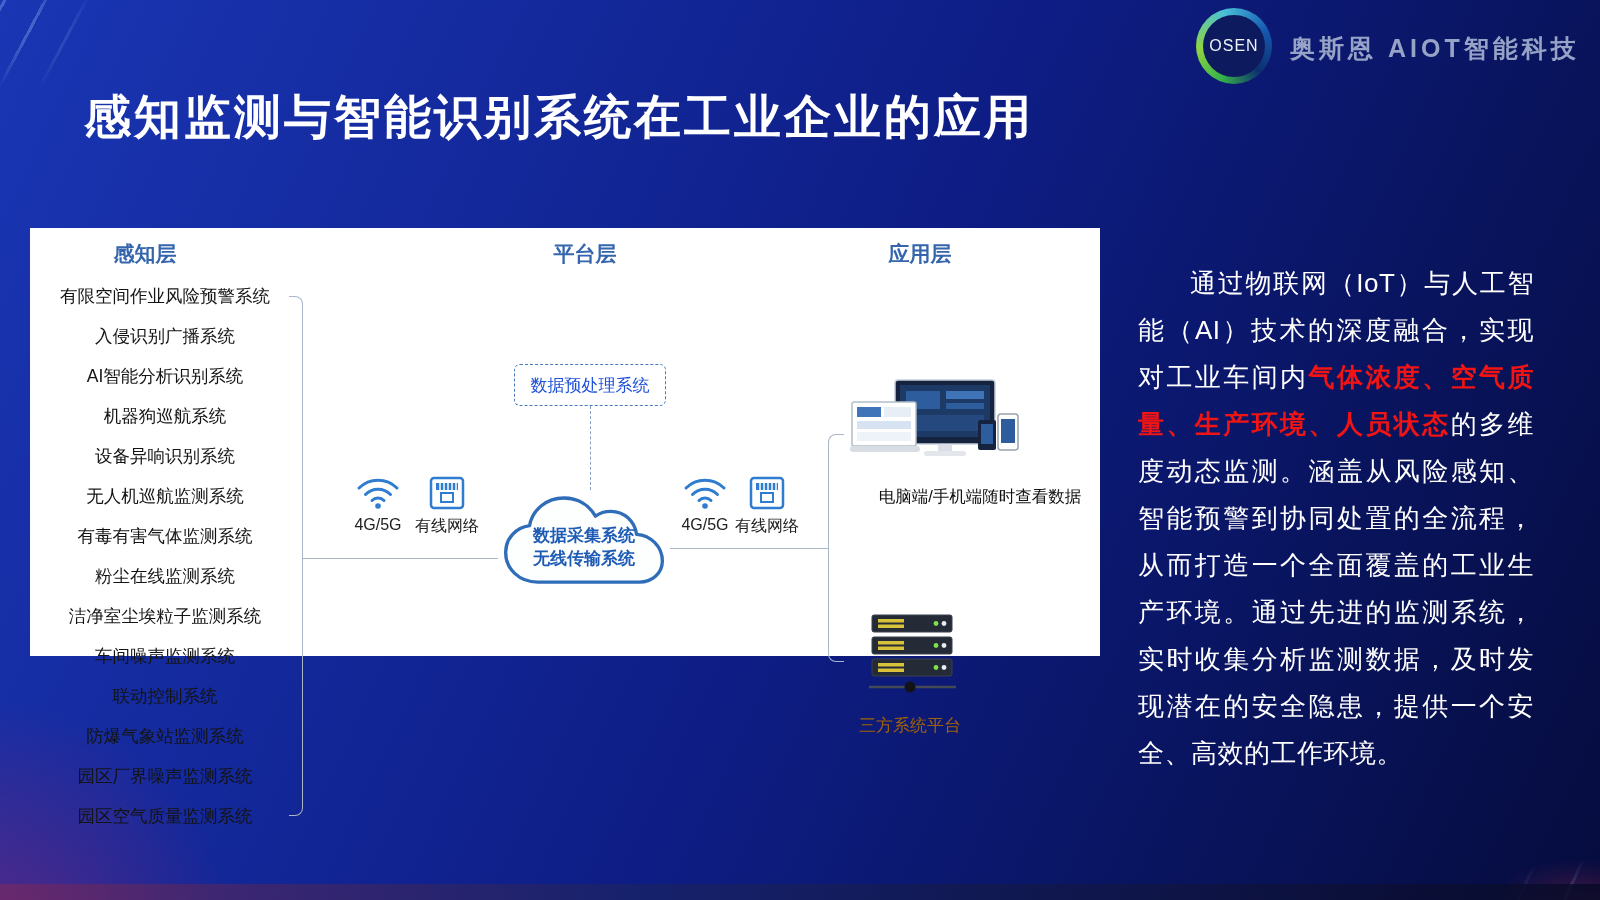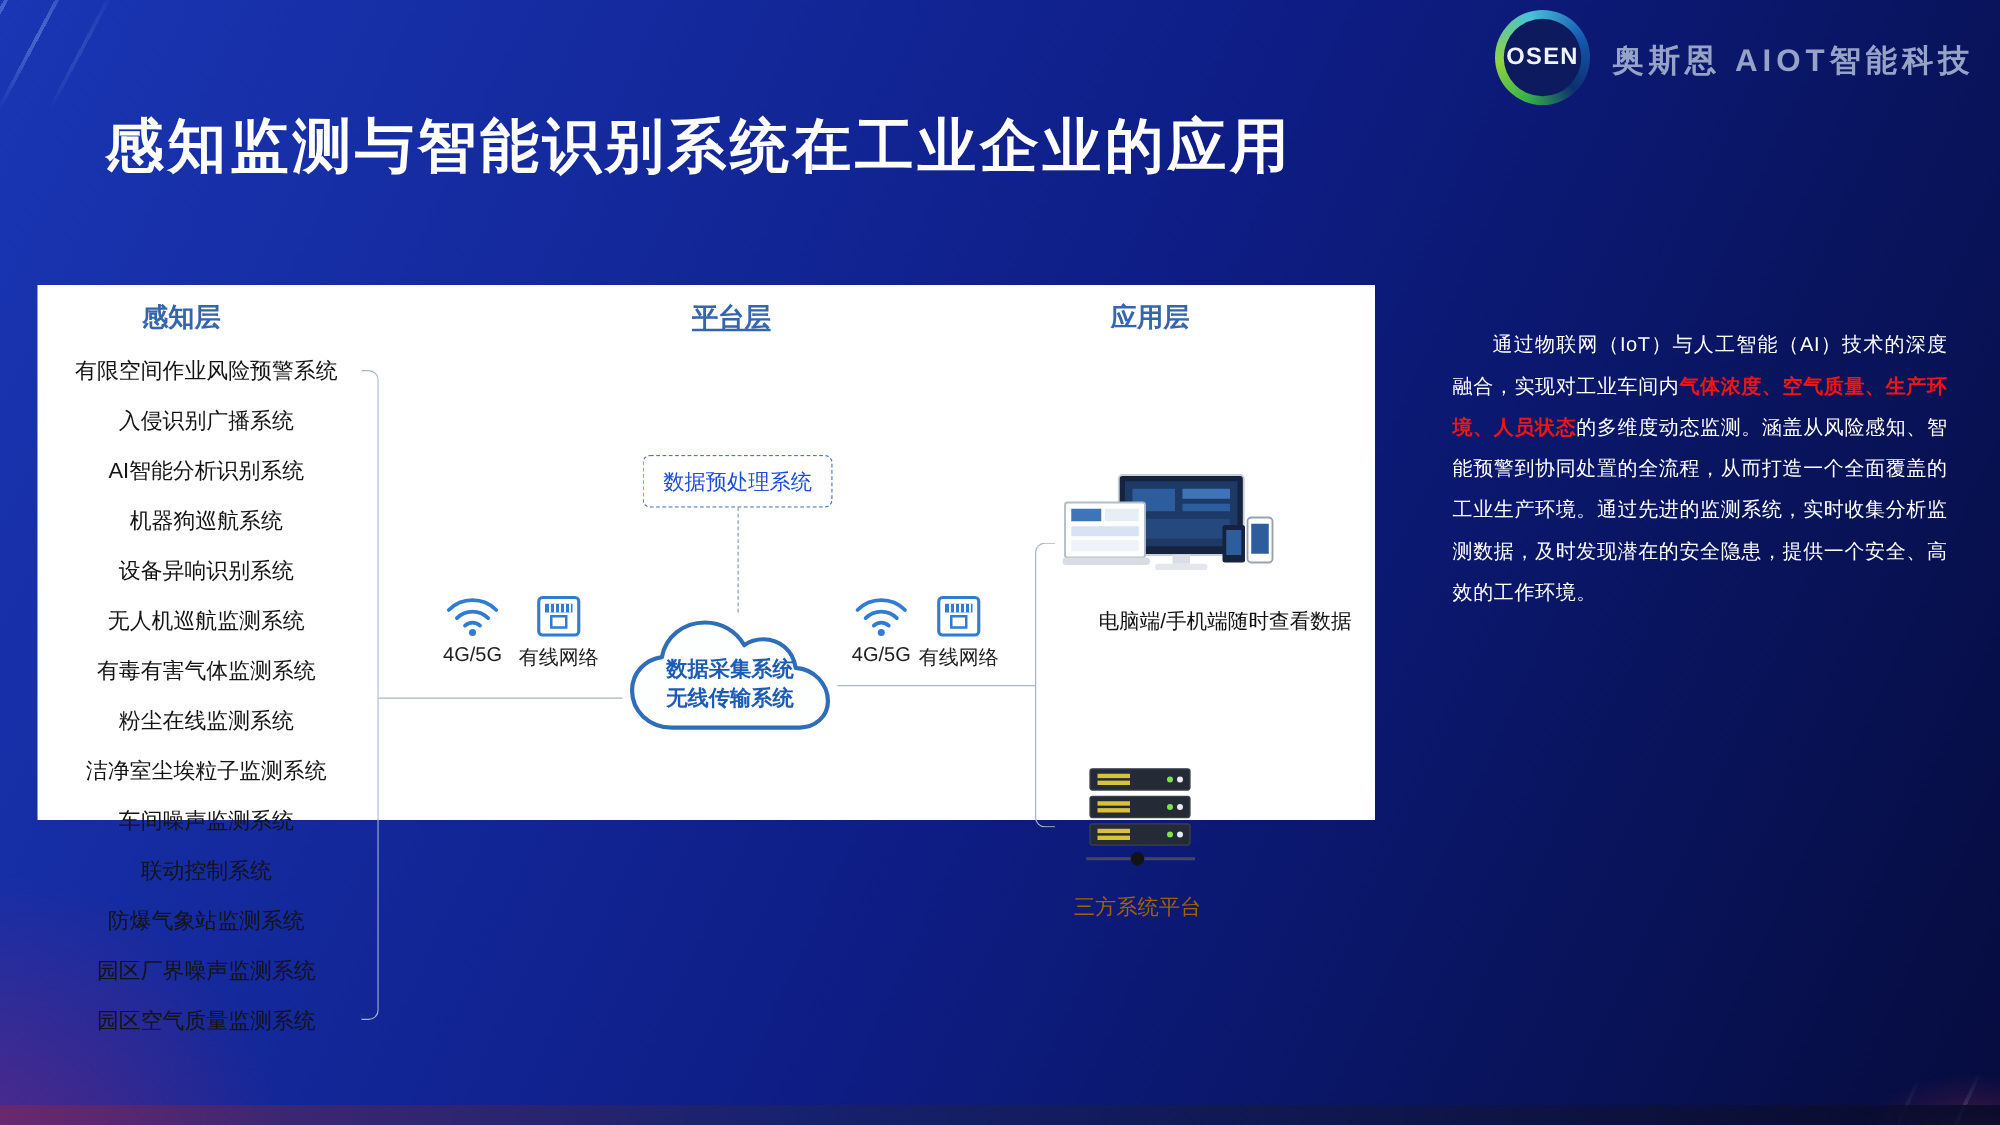--- a/index.html
+++ b/index.html
@@ -24,29 +24,29 @@
   .bottom-band { left:0; bottom:0; width:1600px; height:16px;
     background:linear-gradient(to right, rgba(130,40,85,.55), rgba(25,35,100,.75) 40%, rgba(8,10,40,.85)); }
 
   
   .title { position:absolute; left:84px; top:86px; font-size:47px; font-weight:900;
     color:#ffffff; letter-spacing:3px; white-space:nowrap; }
   .logo { position:absolute; left:1196px; top:8px; width:76px; height:76px; border-radius:50%;
     background:conic-gradient(from 200deg,#35b24a,#8fd440 18%,#49c0d8 40%,#1559b0 62%,#0d2f6e 82%,#35b24a); }
   .logo-inner { position:absolute; inset:7px; border-radius:50%; background:#0d1b5e;
     display:flex; align-items:center; justify-content:center; }
-  .logo-text { color:#eef2fa; font-weight:700; font-size:19px; letter-spacing:1px; }
+  .logo-text { color:#eef2fa; font-weight:400; font-size:16px; letter-spacing:1px; }
   .company { position:absolute; left:1290px; top:32px; font-size:25px; font-weight:800;
     color:#96a3c6; letter-spacing:4px; white-space:nowrap; }
 
   
   .panel { position:absolute; left:30px; top:228px; width:1070px; height:428px; background:#ffffff; }
   .col-header { position:absolute; top:12px; transform:translateX(-50%); font-size:21px;
     font-weight:700; color:#3566ad; white-space:nowrap; }
-  .ch-perception { left:115px; } .ch-platform { left:555px;text-decoration:underline; } .ch-application { left:890px; }
+  .ch-perception { left:115px; } .ch-platform { left:555px; } .ch-application { left:890px; }
 
   .p-list { position:absolute; left:30px; top:48px;text-align:center; }
   .p-item { height:40px; line-height:40px; font-size:17.5px; color:#141414; white-space:nowrap; }
 
   .bracket-left { position:absolute; left:259px; top:68px; width:14px; height:520px;
     border-top:1.5px solid #a9b6c8; border-bottom:1.5px solid #a9b6c8; border-right:1.5px solid #a9b6c8;
     border-radius:0 8px 8px 0; }
   .bracket-right { position:absolute; left:798px; top:206px; width:16px; height:228px;
     border-top:1.5px solid #a9b6c8; border-bottom:1.5px solid #a9b6c8; border-left:1.5px solid #a9b6c8;
     border-radius:8px 0 0 8px; }
@@ -70,22 +70,22 @@
   .link-label { margin-top:6px; font-size:16px; color:#222; white-space:nowrap; }
 
   .devices { position:absolute; left:820px; top:150px; }
   .caption-devices { position:absolute; left:810px; top:258px; width:280px; text-align:center;
     font-size:16.5px; color:#111; white-space:nowrap; }
   .server { position:absolute; left:838px; top:385px; }
   .caption-server { position:absolute; left:795px; top:486px; width:170px; text-align:center;
     font-size:17px; color:#a16207; white-space:nowrap; }
 
   
-  .desc { position:absolute; left:1138px; top:260px; width:396px; font-size:16px;
-    line-height:33px; color:#ffffff; text-align:justify; text-indent:2em; letter-spacing:.5px;margin-left:24px; }
+  .desc { position:absolute; left:1138px; top:260px; width:396px; font-size:26px;
+    line-height:47px; color:#ffffff; text-align:justify; text-indent:2em; letter-spacing:.5px; }
   .seg-red { color:#f01414; font-weight:700; }
 </style>
 </head>
 <body>
 
 <div class="slide">
 
   <div class="deco deco-tl"></div>
   <div class="deco deco-br"></div>
   <div class="deco deco-bl"></div>

